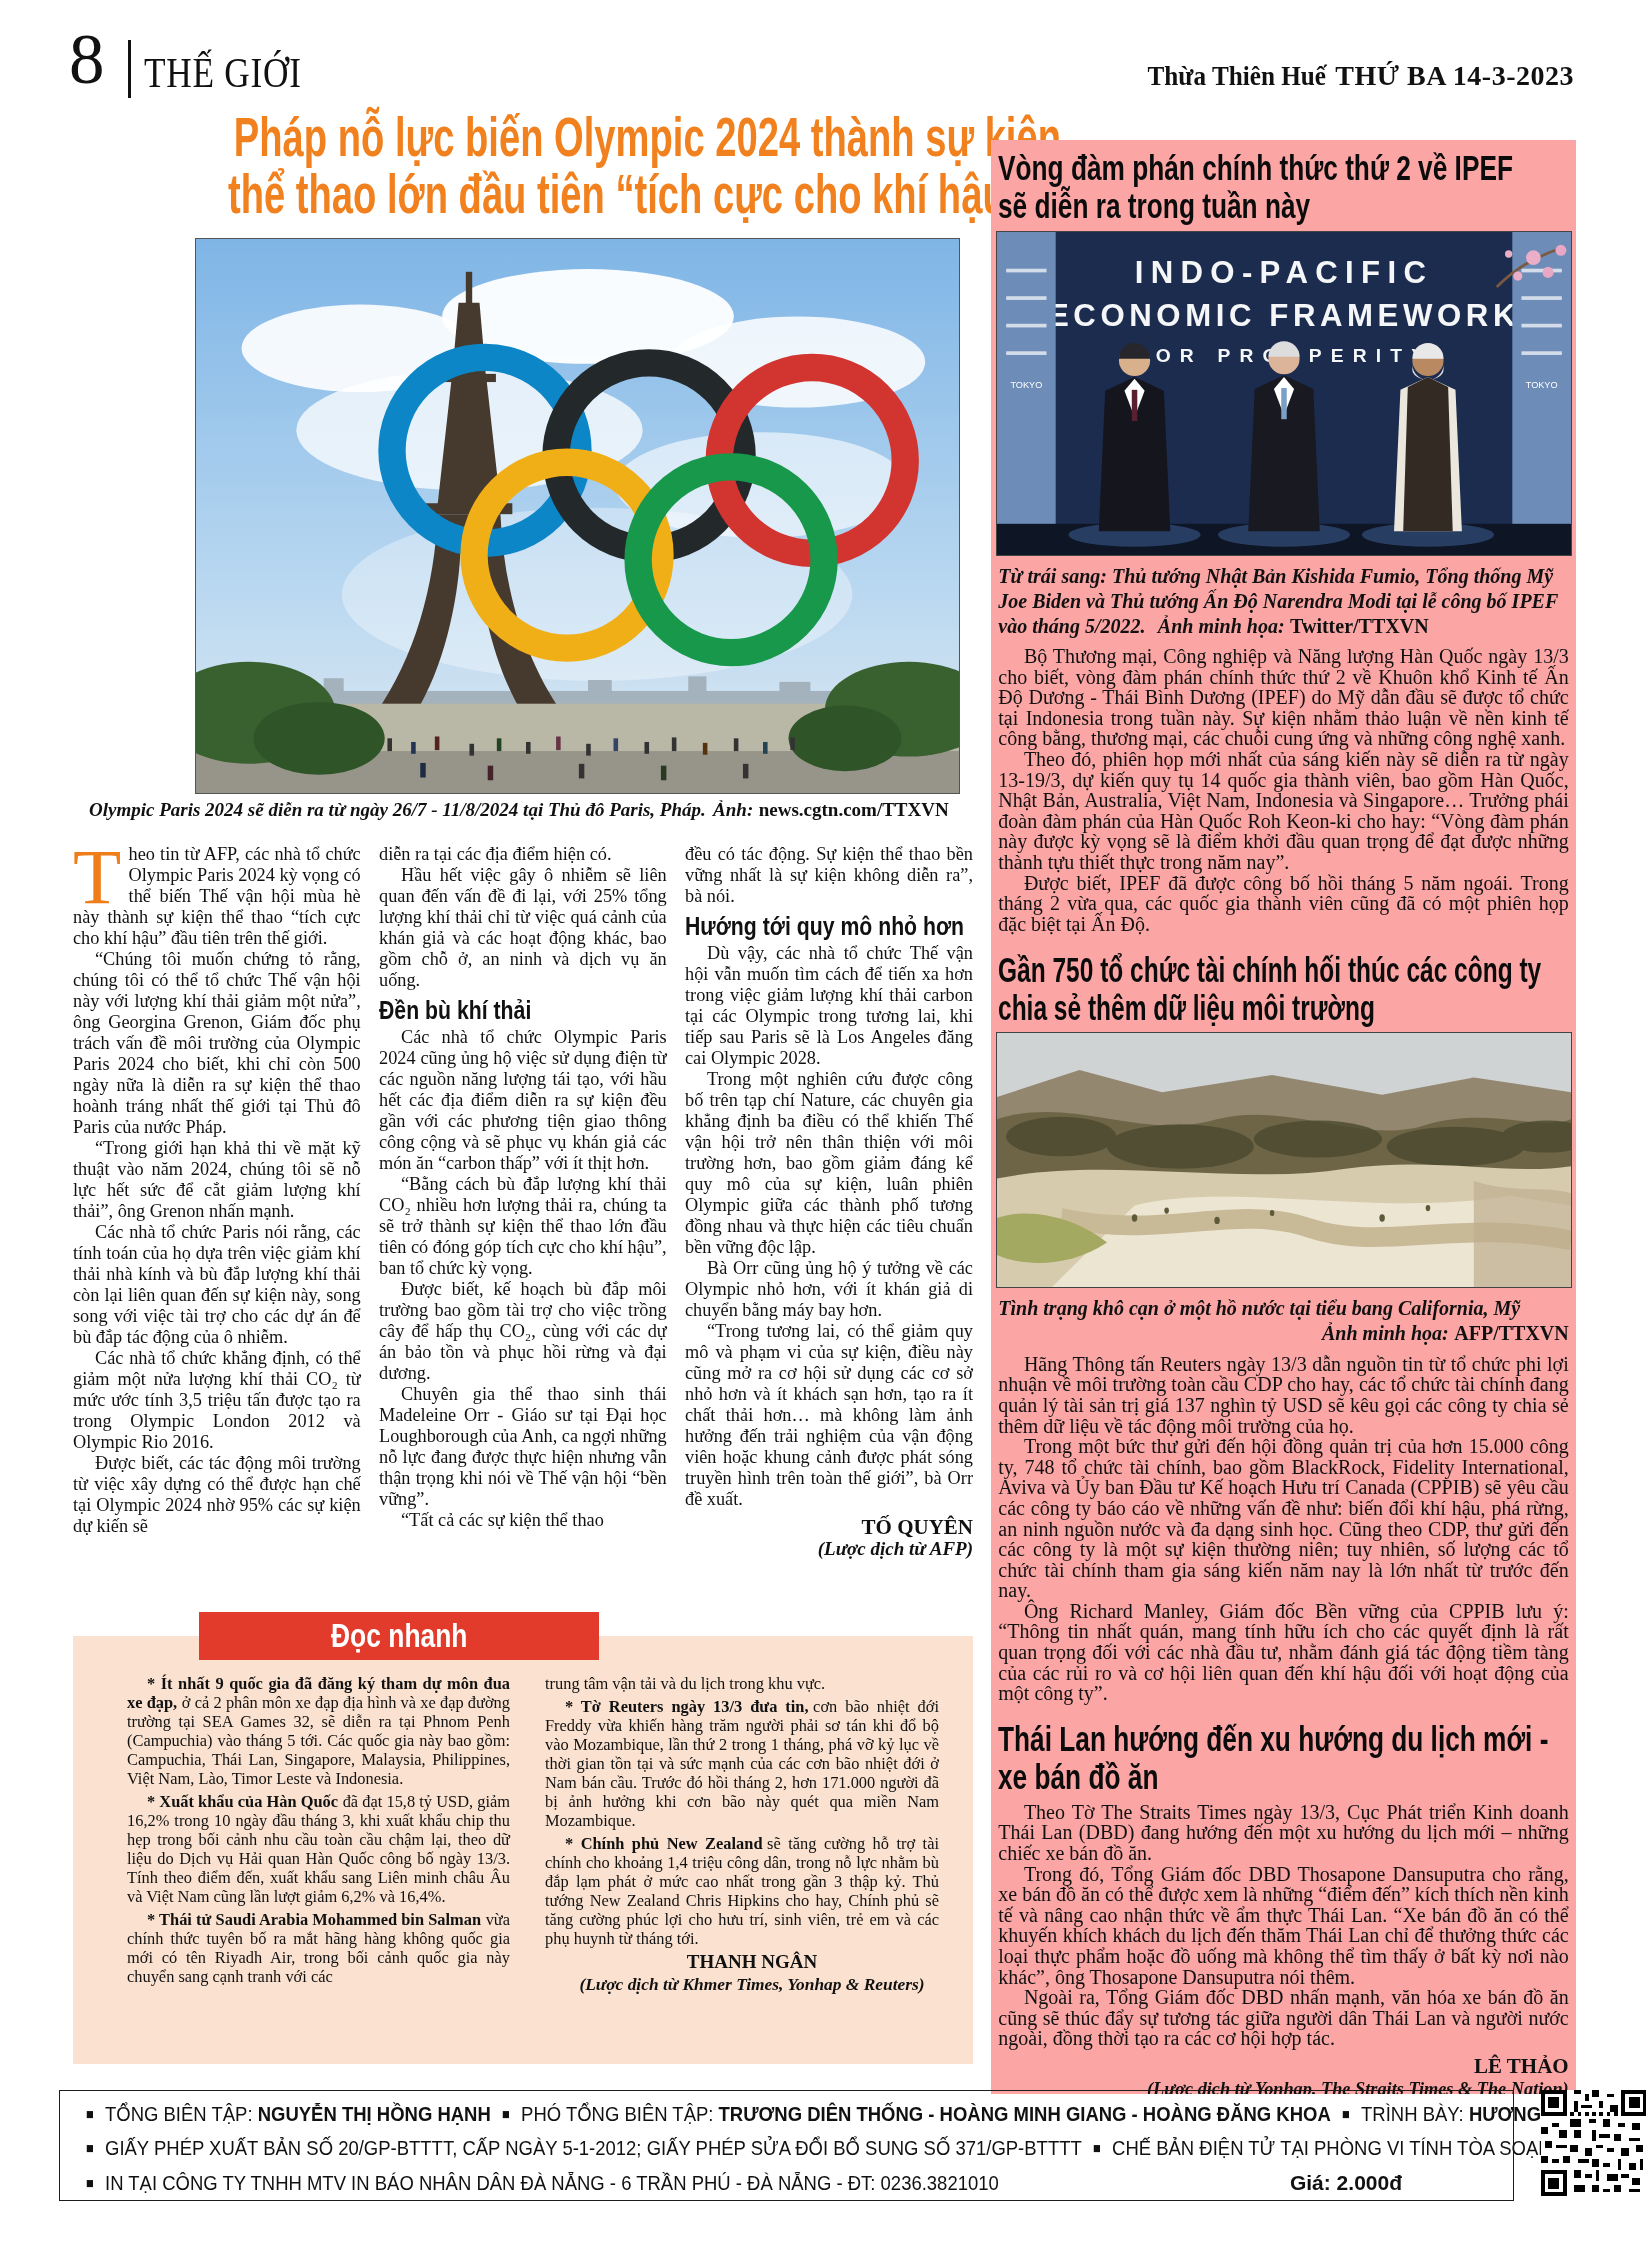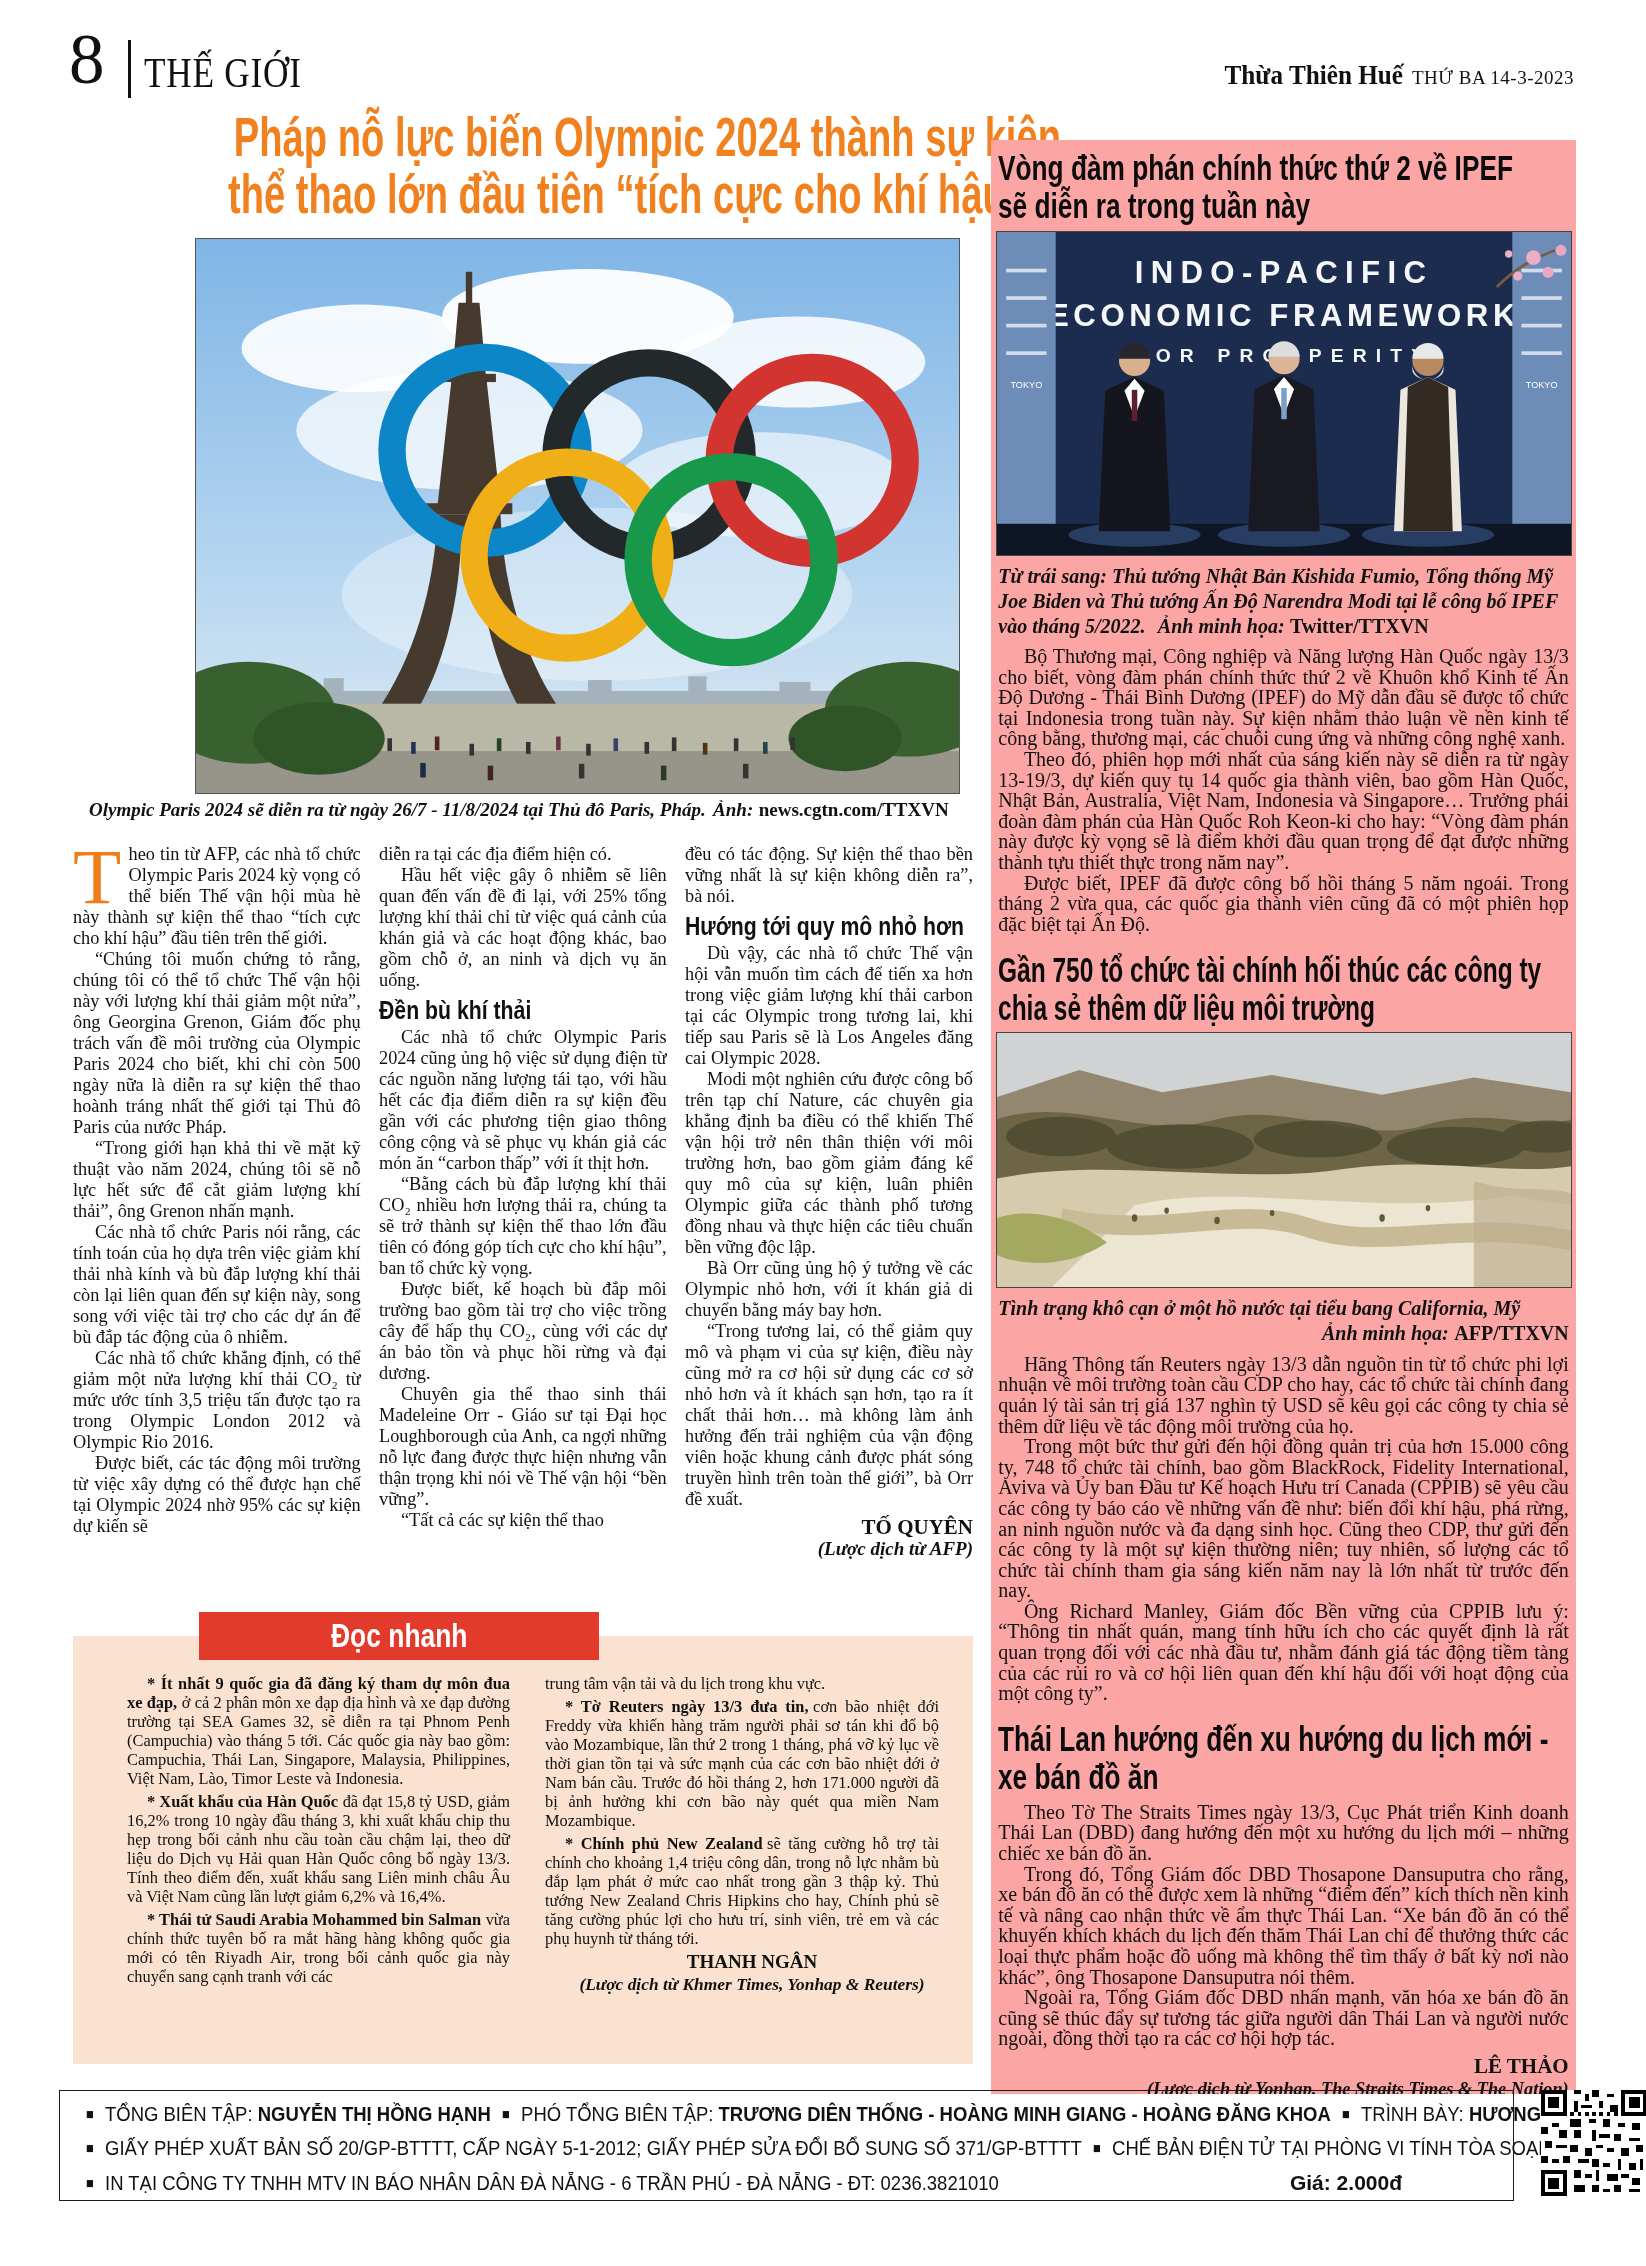--- a/index.html
+++ b/index.html
@@ -7,21 +7,21 @@
     width:1647px;height:2267px;position:relative;background:#ffffff;
     font-family:"Liberation Serif", serif;color:#111;overflow:hidden;
   }
   
   .pgnum{position:absolute;left:69px;top:24px;font-size:71px;line-height:1;font-weight:400;}
   .hdr-divider{position:absolute;left:128px;top:40px;width:2.7px;height:58px;background:#111;}
   .section-title{position:absolute;left:144px;top:51px;font-size:43px;line-height:1;}
   .cnd-serif{display:inline-block;transform:scaleX(.82);transform-origin:left center;white-space:nowrap;letter-spacing:0.9px;}
   .hdr-right{position:absolute;right:73px;top:60px;display:flex;align-items:baseline;gap:9px;}
   .masthead{font-weight:bold;font-size:27.4px;display:inline-block;transform:scaleX(.92);transform-origin:right center;}
-  .issue-date{font-size:19px;letter-spacing:0.5px;}
+  .issue-date{font-size:28px;letter-spacing:0.5px;font-weight:bold;}
 
   
   .cnd{display:inline-block;font-family:"Liberation Sans",sans-serif;font-weight:bold;
        transform:scaleX(.75);transform-origin:left center;white-space:nowrap;}
   .cnd-c{display:inline-block;font-family:"Liberation Sans",sans-serif;font-weight:bold;
        transform:scale(.72,1.04);transform-origin:center center;white-space:nowrap;}
 
   
   .region-left{position:absolute;left:73px;top:108px;width:900px;height:1517px;}
   .hl-line{text-align:center;height:57px;line-height:57px;white-space:nowrap;overflow:visible;}
@@ -194,21 +194,21 @@
       <p>Các nhà tổ chức Olympic Paris 2024 cũng ủng hộ việc sử dụng điện từ các nguồn năng lượng tái tạo, với hầu hết các địa điểm diễn ra sự kiện đều gần với các phương tiện giao thông công cộng và sẽ phục vụ khán giả các món ăn “carbon thấp” với ít thịt hơn.</p>
       <p>“Bằng cách bù đắp lượng khí thải CO₂ nhiều hơn lượng thải ra, chúng ta sẽ trở thành sự kiện thể thao lớn đầu tiên có đóng góp tích cực cho khí hậu”, ban tổ chức kỳ vọng.</p>
       <p>Được biết, kế hoạch bù đắp môi trường bao gồm tài trợ cho việc trồng cây để hấp thụ CO₂, cùng với các dự án bảo tồn và phục hồi rừng và đại dương.</p>
       <p>Chuyên gia thể thao sinh thái Madeleine Orr - Giáo sư tại Đại học Loughborough của Anh, ca ngợi những nỗ lực đang được thực hiện nhưng vẫn thận trọng khi nói về Thế vận hội “bền vững”.</p>
       <p>“Tất cả các sự kiện thể thao</p>
     </div>
     <div class="col">
       <p class="noind">đều có tác động. Sự kiện thể thao bền vững nhất là sự kiện không diễn ra”, bà nói.</p>
       <div class="subhead"><span class="cnd">Hướng tới quy mô nhỏ hơn</span></div>
       <p>Dù vậy, các nhà tổ chức Thế vận hội vẫn muốn tìm cách để tiến xa hơn trong việc giảm lượng khí thải carbon tại các Olympic trong tương lai, khi tiếp sau Paris sẽ là Los Angeles đăng cai Olympic 2028.</p>
-      <p>Modi một nghiên cứu được công bố trên tạp chí Nature, các chuyên gia khẳng định ba điều có thể khiến Thế vận hội trở nên thân thiện với môi trường hơn, bao gồm giảm đáng kể quy mô của sự kiện, luân phiên Olympic giữa các thành phố tương đồng nhau và thực hiện các tiêu chuẩn bền vững độc lập.</p>
+      <p>Trong một nghiên cứu được công bố trên tạp chí Nature, các chuyên gia khẳng định ba điều có thể khiến Thế vận hội trở nên thân thiện với môi trường hơn, bao gồm giảm đáng kể quy mô của sự kiện, luân phiên Olympic giữa các thành phố tương đồng nhau và thực hiện các tiêu chuẩn bền vững độc lập.</p>
       <p>Bà Orr cũng ủng hộ ý tưởng về các Olympic nhỏ hơn, với ít khán giả di chuyển bằng máy bay hơn.</p>
       <p>“Trong tương lai, có thể giảm quy mô và phạm vi của sự kiện, điều này cũng mở ra cơ hội sử dụng các cơ sở nhỏ hơn và ít khách sạn hơn, tạo ra ít chất thải hơn… mà không làm ảnh hưởng đến trải nghiệm của vận động viên hoặc khung cảnh được phát sóng truyền hình trên toàn thế giới”, bà Orr đề xuất.</p>
       <div class="byline">TỐ QUYÊN</div>
       <div class="credit-line">(Lược dịch từ AFP)</div>
     </div>
   </div>
 </div>
 
 <div class="qn-bg"></div>
 <div class="qn-band"><span class="cnd-c">Đọc nhanh</span></div>

